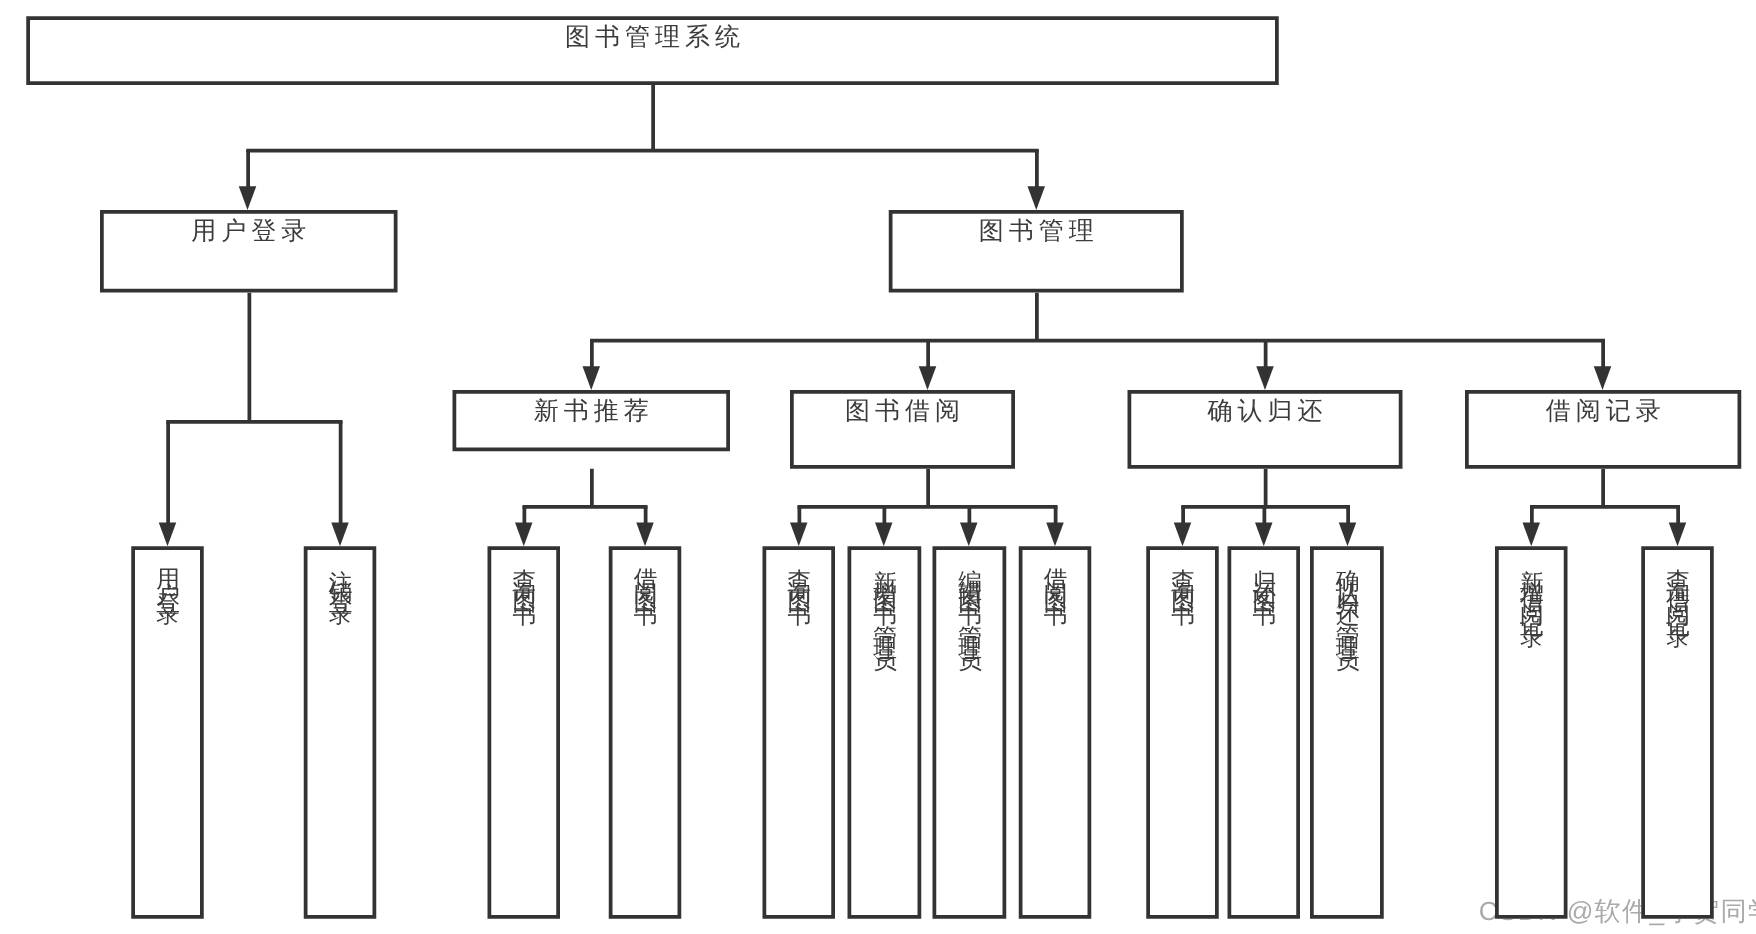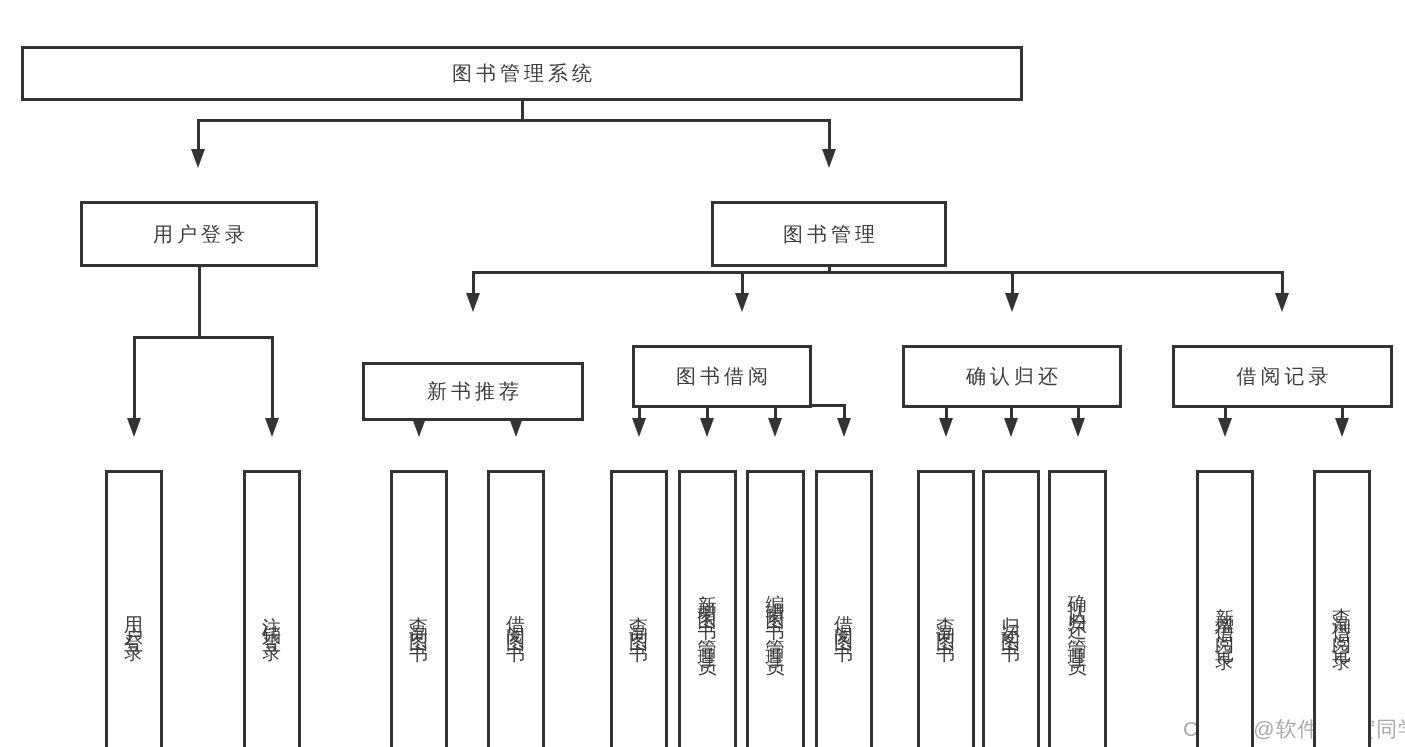--- a/index.html
+++ b/index.html
@@ -15,24 +15,22 @@
     width:1405px;height:747px;
     background:#ffffff;
     overflow:hidden;
   }
   .node{
     position:absolute;
     box-sizing:border-box;
     background:var(--node-fill);
     border:3px solid var(--node-border);
     display:flex;
-    align-items:center;
     justify-content:center;
     color:#333;
-    margin-top:33px;
   }
   .node.h span{
     font-size:20px;
     letter-spacing:4px;
     text-indent:4px;
     white-space:nowrap;
     color:#3c3c3c;
   }
   .node.v span{
     writing-mode:vertical-rl;
@@ -122,21 +120,21 @@
     <div class="arrowhead" style="left: 1335px; top: 418px;"></div>
     <div class="node h" style="left: 21px; top: 13px; width: 1002px; height: 55px;">
       <span>图书管理系统</span>
     </div>
     <div class="node h" style="left: 80px; top: 168px; width: 238px; height: 66px;">
       <span>用户登录</span>
     </div>
     <div class="node h" style="left: 711px; top: 168px; width: 236px; height: 66px;">
       <span>图书管理</span>
     </div>
-    <div class="node h" style="left: 362px; top: 329px; width: 222px; height: 59px;">
+    <div class="node h" style="left: 362px; top: 312px; width: 222px; height: 49px;">
       <span>新书推荐</span>
     </div>
     <div class="node h" style="left: 632px; top: 312px; width: 180px; height: 63px;">
       <span>图书借阅</span>
     </div>
     <div class="node h" style="left: 902px; top: 312px; width: 220px; height: 63px;">
       <span>确认归还</span>
     </div>
     <div class="node h" style="left: 1172px; top: 312px; width: 221px; height: 63px;">
       <span>借阅记录</span>

